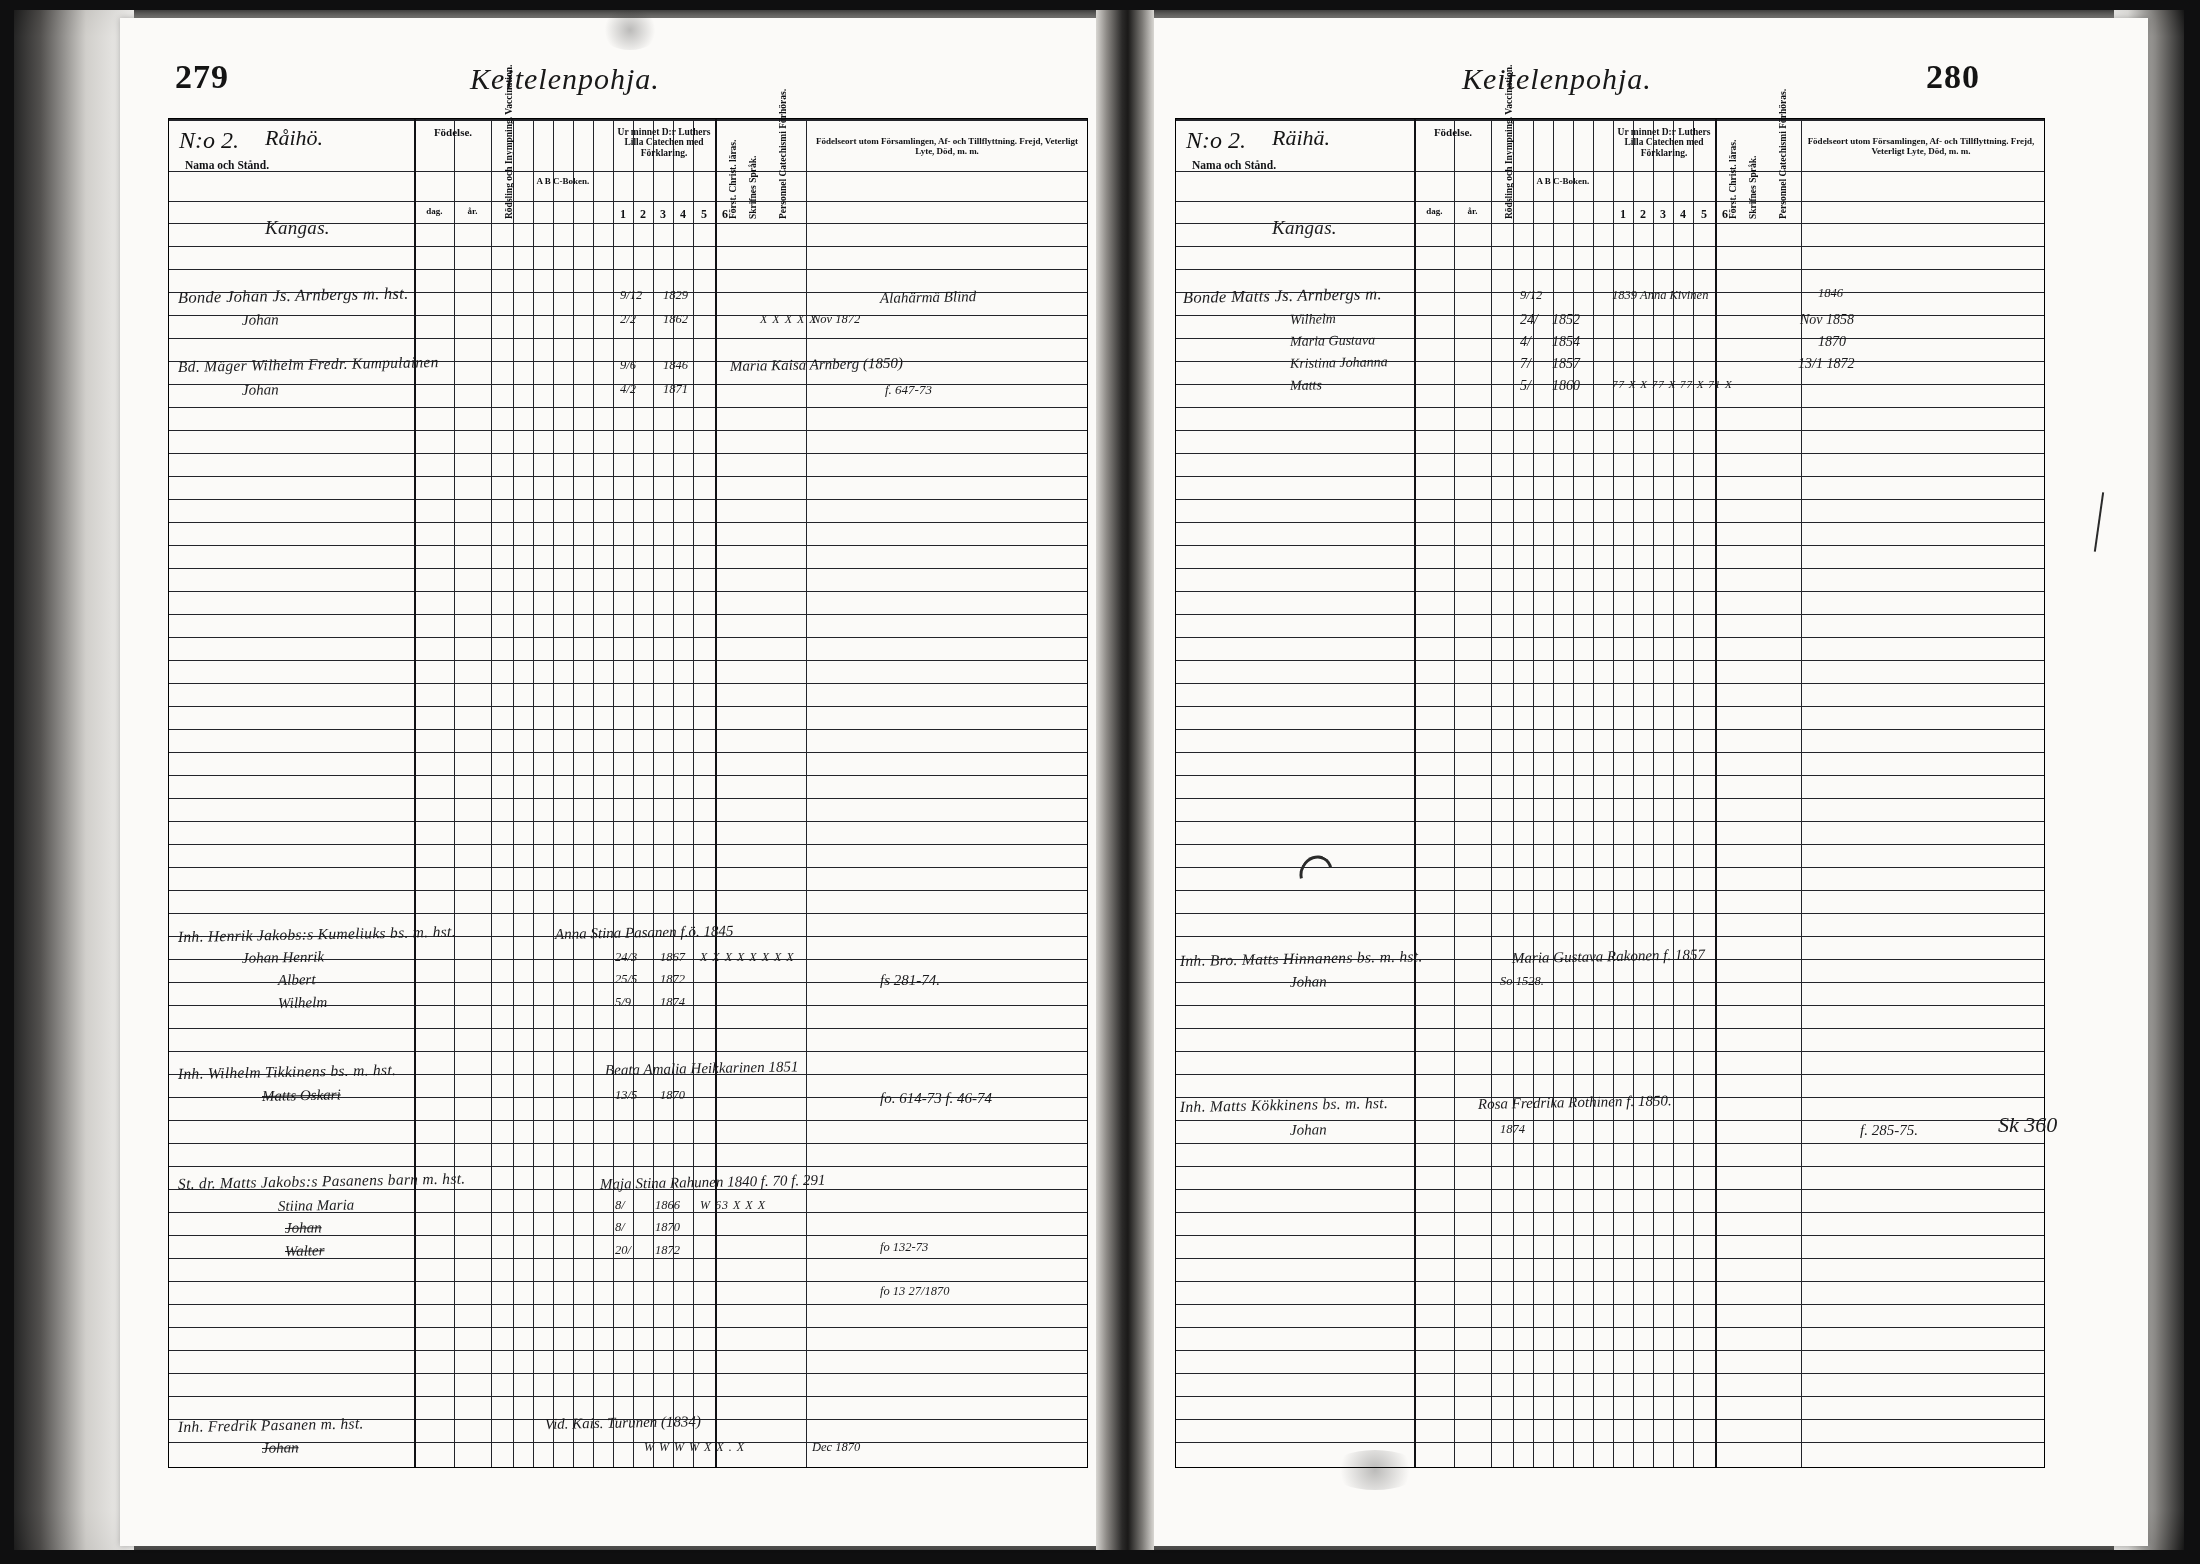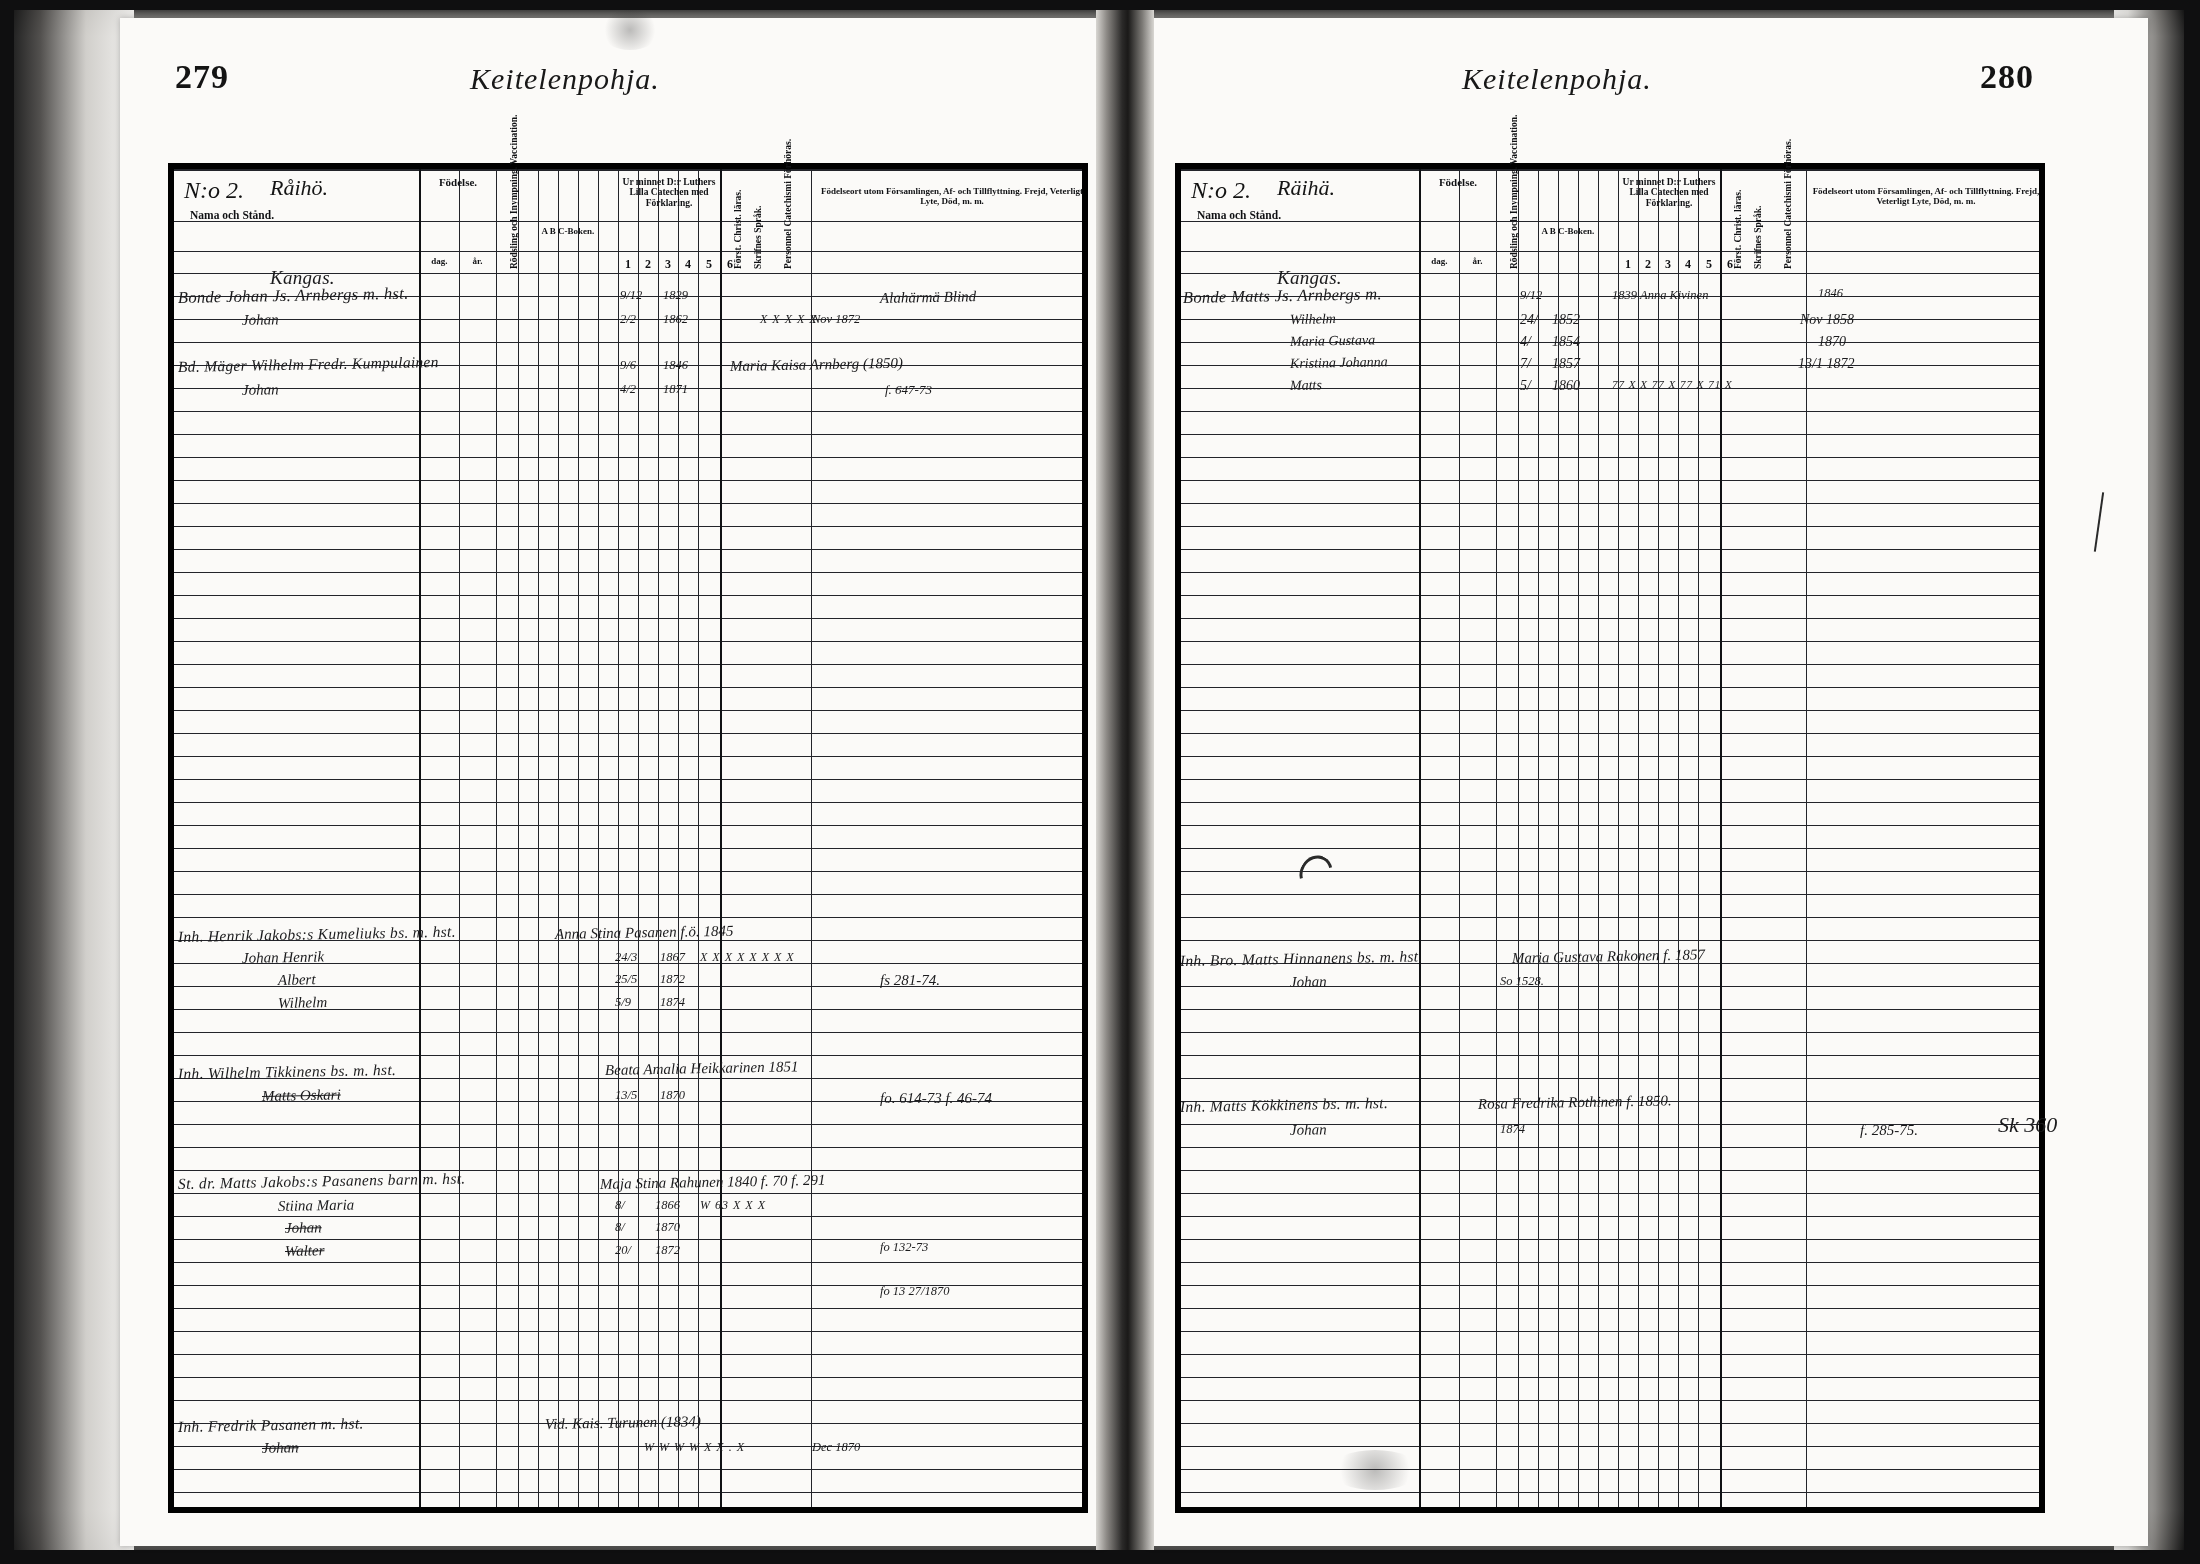--- a/index.html
+++ b/index.html
@@ -94,24 +94,23 @@
     font-style: italic;
     font-size: 30px;
     color: #181818;
     letter-spacing: 1px;
     white-space: nowrap;
   }
 
   
   .form {
     position: absolute;
-    border: 6px solid #000000;
+    border: 1px solid #000000;
     box-sizing: border-box;
     background: transparent;
-    margin-top: 45px;
   }
   .hline, .vline {
     position: absolute;
     background: #23242a;
   }
   .hline { height: 1px; left: 0; right: 0; }
   .vline { width: 1px; top: 0; bottom: 0; }
   .vline.thick { width: 2px; background: #101114; }
 
   .hdr-cell {
@@ -388,21 +387,21 @@
   <div class="hw hw-small" style="left:880px; top:1240px;">fo 132-73</div>
 
   <div class="hw hw-note tilt" style="left:600px; top:1176px; font-size:15px;">Maja Stina Rahunen 1840 f. 70 f. 291</div>
 
   <div class="hw hw-name tilt" style="left:178px; top:1418px; font-size:15.5px;">Inh. Fredrik Pasanen m. hst.</div>
   <div class="hw hw-note tilt" style="left:545px; top:1416px; font-size:15px;">Vid. Kais. Turunen (1834)</div>
   <div class="hw hw-sub strike tilt" style="left:262px; top:1440px;">Johan</div>
   <div class="hw hw-mark" style="left:644px; top:1440px;">W W W W  X X . X</div>
   <div class="hw hw-small" style="left:812px; top:1440px;">Dec 1870</div>
 
-  <div class="folio" style="left:1980px; top:58px;text-align:right;">280</div>
+  <div class="folio" style="left:1926px; top:58px;text-align:right;">280</div>
   <div class="page-title" style="left:1462px; top:62px;">Keitelenpohja.</div>
 
   <div class="form" style="left:1175px; top:118px; width:870px; height:1350px;">
 
     <div class="hline" style="top:52px;"></div>
     <div class="hline" style="top:82px;"></div>
     <div class="hline" style="top:104px;"></div>
     <div class="hline" style="top:0px; height:2px;"></div>
 
     <div class="hline" style="top:127px;"></div>

